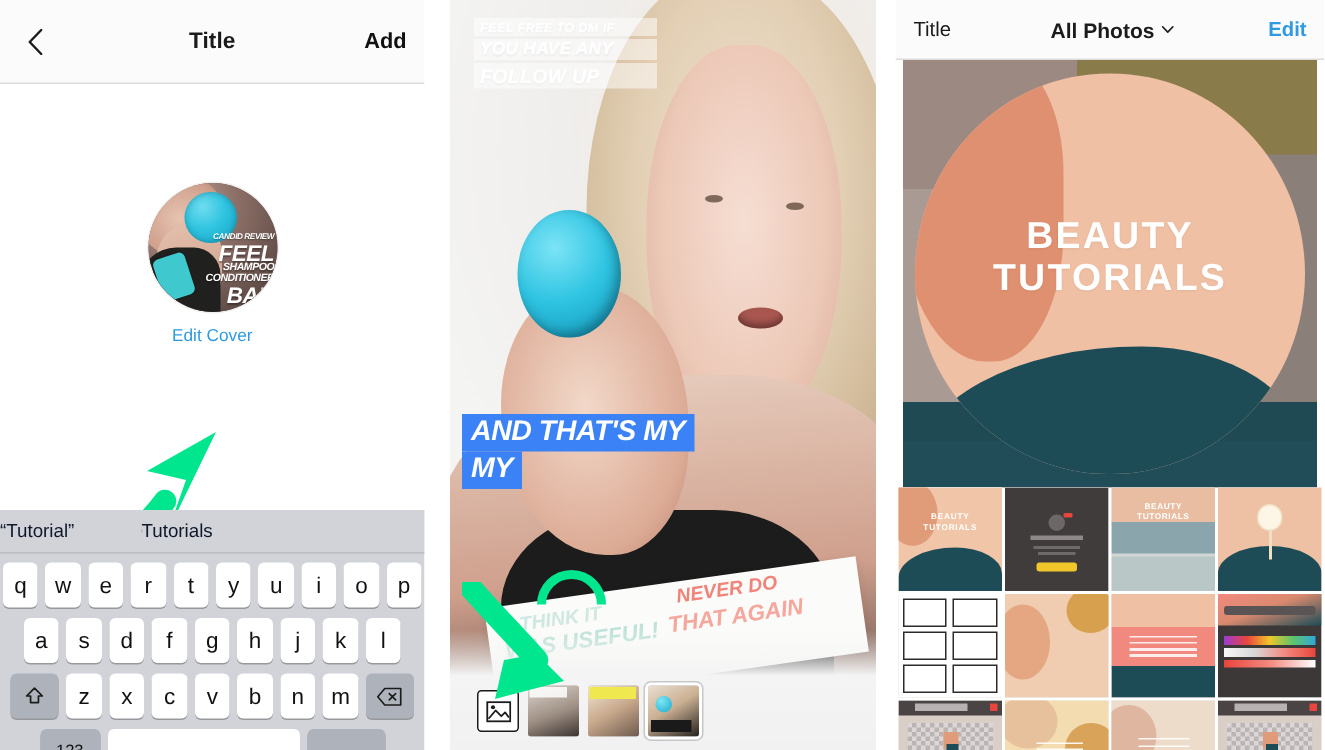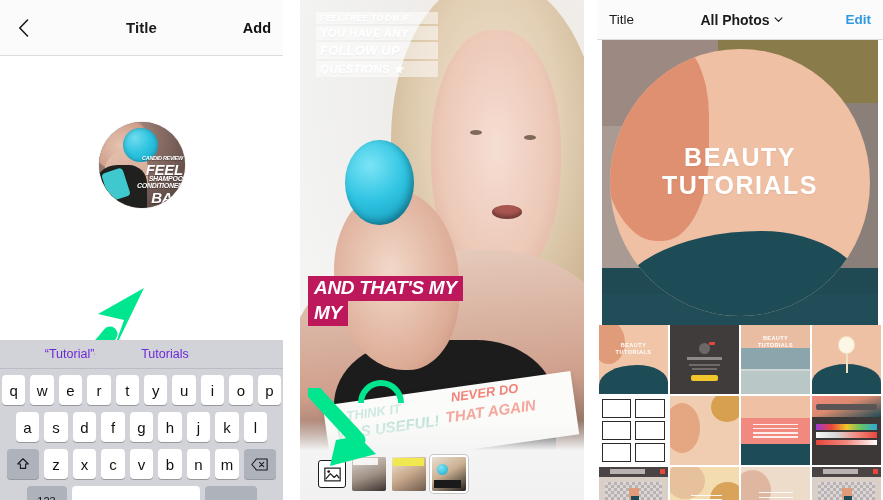--- a/index.html
+++ b/index.html
@@ -87,21 +87,21 @@
   
   .arrow-1 { position:absolute; left:6px; top:228px; width:180px; height:100px; pointer-events:none; }
 
   
   .kb { position:absolute; left:0; bottom:0; width:283px; height:160px; background:#d1d3d9; }
   .kb-suggest {
     height:29px; display:flex; align-items:center;
     border-bottom:.5px solid #b9bcc2; background:#d1d3d9;
   }
   .kb-sug {
-    flex:1; text-align:right; font-size:12.5px; color:#6d28d9;
+    flex:1; text-align:left; font-size:12.5px; color:#0f172a;
     position:relative;
   }
   .kb-sug + .kb-sug::before {
     content:""; position:absolute; left:0; top:6px; bottom:6px; width:1px; background:#b0b3ba;
   }
   .kb-rows { padding:6px 2px 0 2px; }
   .kb-row { display:flex; justify-content:center; gap:5px; margin-bottom:7px; }
   .key {
     background:#fff; border-radius:4px; height:30px; width:23.5px;
     display:flex; align-items:center; justify-content:center;
@@ -170,21 +170,21 @@
     text-shadow:0 0 2px rgba(255,255,255,.9), 0 1px 2px rgba(0,0,0,.08);
     white-space:nowrap;
   }
   .st-tline.l1 { font-size:8.5px; }
   .st-tline.l2 { font-size:11.5px; }
   .st-tline.l3 { font-size:13px; }
   .st-tline.l4 { font-size:11.5px; }
   
   .st-cap { position:absolute; left:8px; }
   .st-cap span {
-    display:inline-block; background:#be185d; color:#fff;
+    display:inline-block; background:#3b82f6; color:#fff;
     font-weight:900; font-style:italic; letter-spacing:-.3px;
     padding:2px 6px 3px 6px; line-height:1.05;
   }
   .st-cap.c1 { top:276px; font-size:19px; }
   .st-cap.c2 { top:301px; font-size:19px; }
   .st-cap.c3 { top:326px; font-size:19px; }
   
   .st-card {
     position:absolute; left:26px; top:388px; width:250px; height:64px;
     background:#fbfbf9; transform:rotate(-8deg);
@@ -381,20 +381,21 @@
           <div class="cv-bar"></div>
           <div class="cv-tag"></div>
           <div class="cv-txt cv-t1">CANDID REVIEW</div>
           <div class="cv-txt cv-t2">FEEL</div>
           <div class="cv-txt cv-t3">SHAMPOO</div>
           <div class="cv-txt cv-t4">CONDITIONER</div>
           <div class="cv-txt cv-t5">BAR</div>
         </div>
       </div>
 
+      <div class="edit-cover-link">Edit Cover</div>
 
 
       <svg class="arrow-1" viewBox="0 0 180 100">
         <path d="M10 72 C 22 96, 70 96, 104 50" stroke="#00e68f" stroke-width="15" fill="none" stroke-linecap="round"></path>
         <path d="M138 4 L 92 30 L 118 36 L 106 70 Z" fill="#00e68f"></path>
       </svg>
     </div>
 
     <div class="kb">
       <div class="kb-suggest">
@@ -467,21 +468,20 @@
       <div class="st-mouth"></div>
       <div class="st-body"></div>
       <div class="st-shirt"></div>
       <div class="st-hand"></div>
       <div class="st-ball"></div>
 
       <div class="st-toptext">
         <span class="st-tline l1">FEEL FREE TO DM IF</span>
         <span class="st-tline l2">YOU HAVE ANY</span>
         <span class="st-tline l3">FOLLOW UP</span>
-        <span class="st-tline l4">QUESTIONS ★</span>
       </div>
 
       <div class="st-cap c1"><span>AND THAT'S MY</span></div>
       <div class="st-cap c2"><span>MY</span></div>
 
       <div class="st-card">
         <span class="cw w1">THINK IT</span>
         <span class="cw w2">WAS USEFUL!</span>
         <span class="cw w3">NEVER DO</span>
         <span class="cw w4">THAT AGAIN</span>

